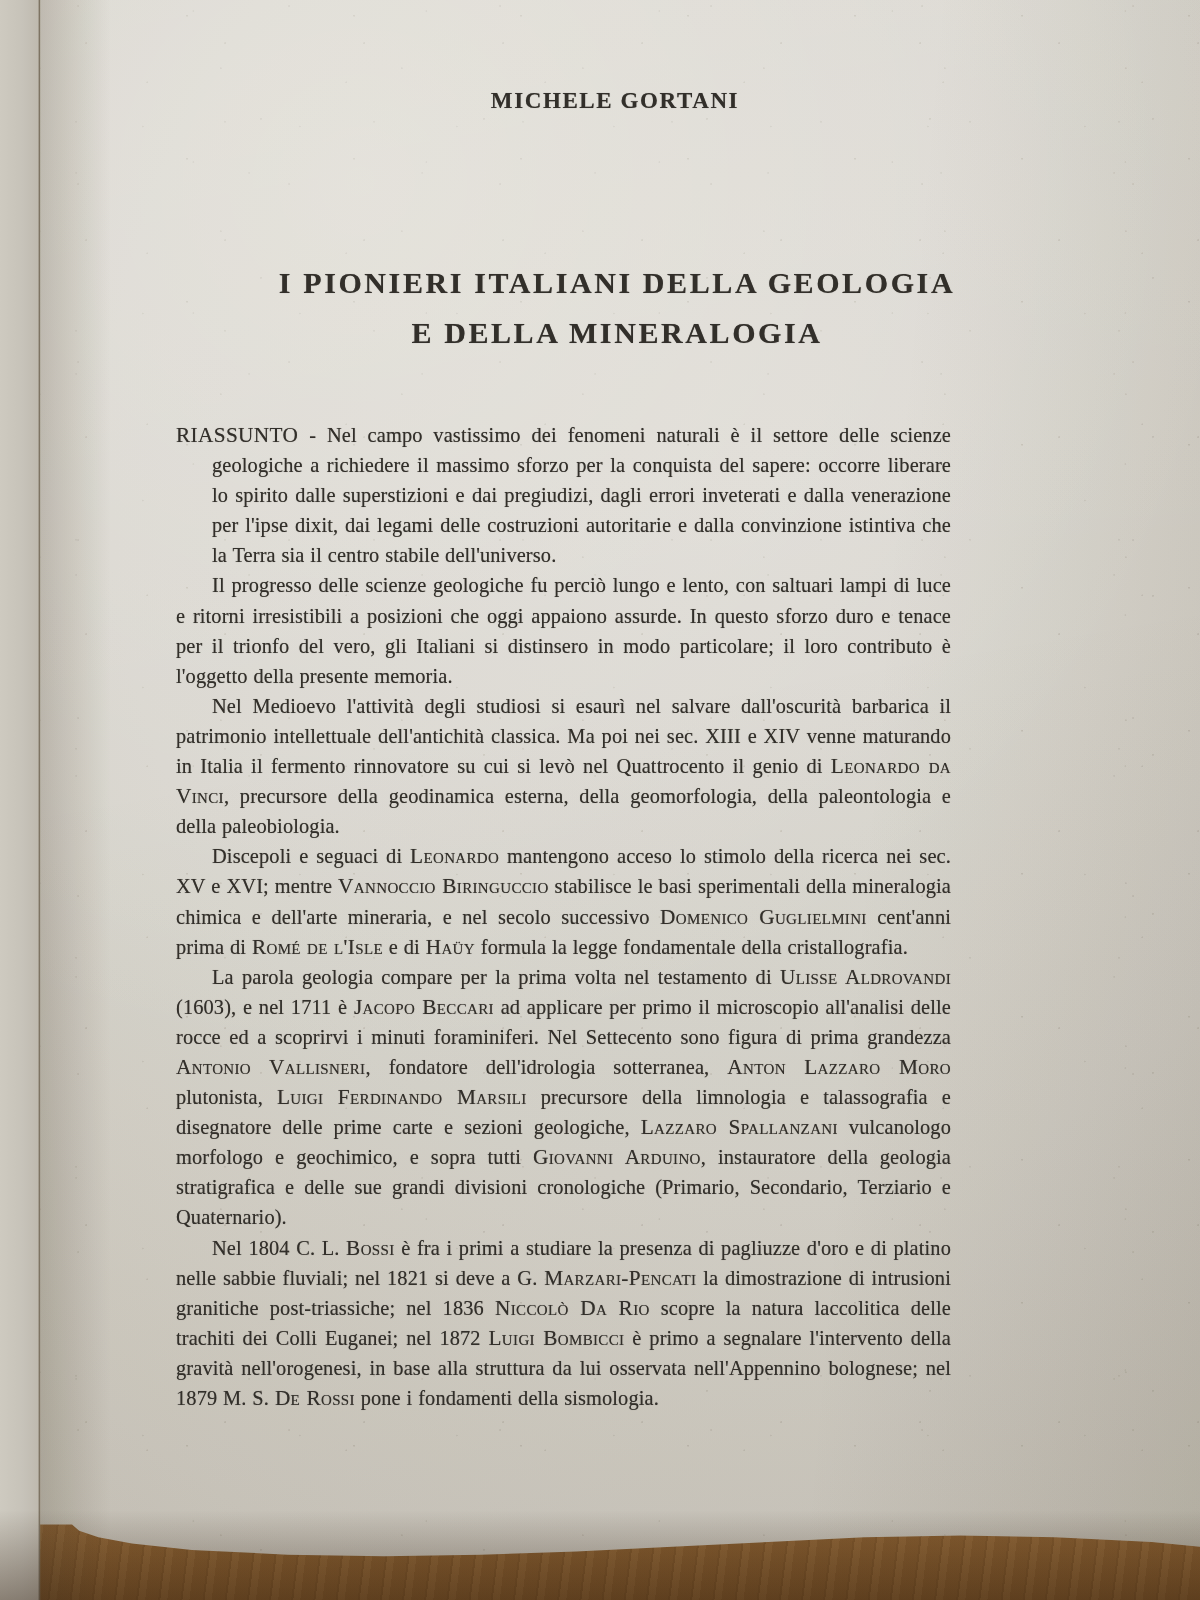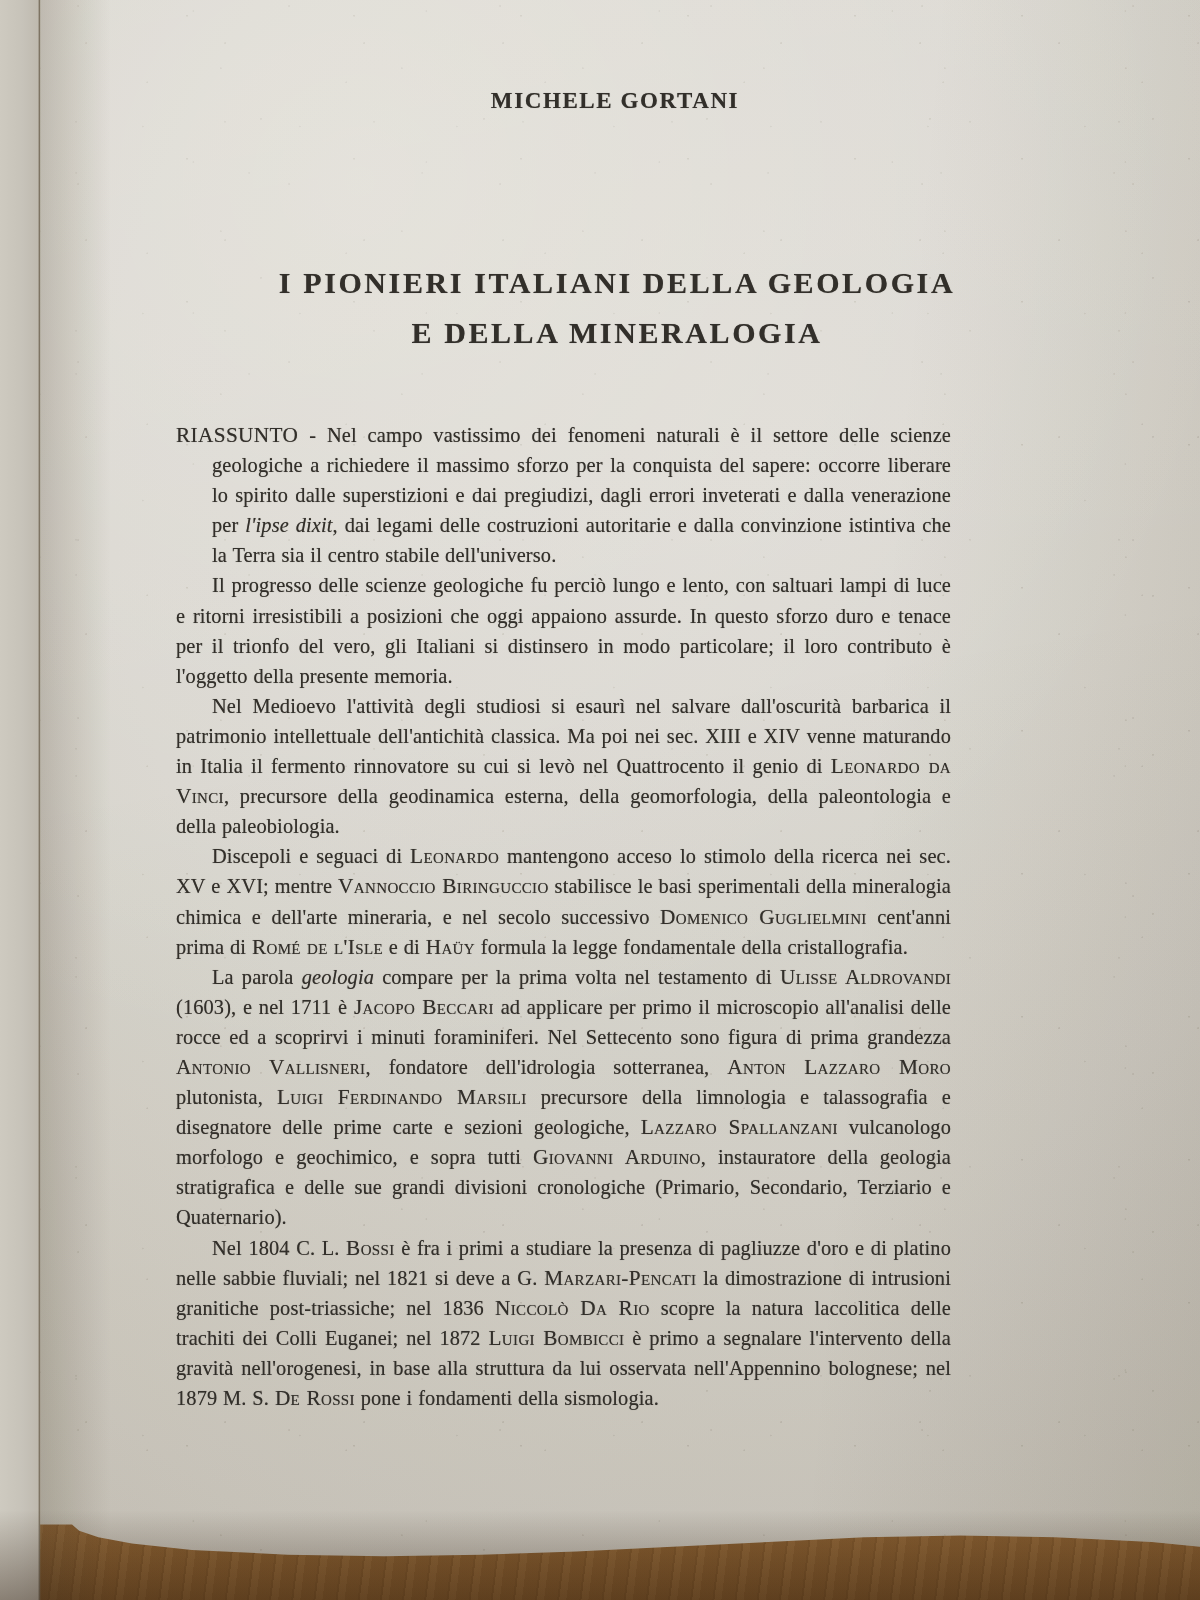--- a/index.html
+++ b/index.html
@@ -163,21 +163,21 @@
   }
   .body-block p { margin: 0; text-indent: 36px; }
   .body-block p.hanging { text-indent: 0; padding-left: 36px; }
   .body-block p.hanging > .lead { margin-left: -36px; }
 
   .sc {
     font-variant: small-caps;
     font-size: 1.045em;
     letter-spacing: .35px;
   }
-  .it { font-style: italic; }
+  .it { }
   
   #cast {
     position: absolute; inset: 0;
     background: rgba(186,176,150,.07);
     mix-blend-mode: multiply;
     pointer-events: none;
   }
 </style>
 </head>
 <body>

